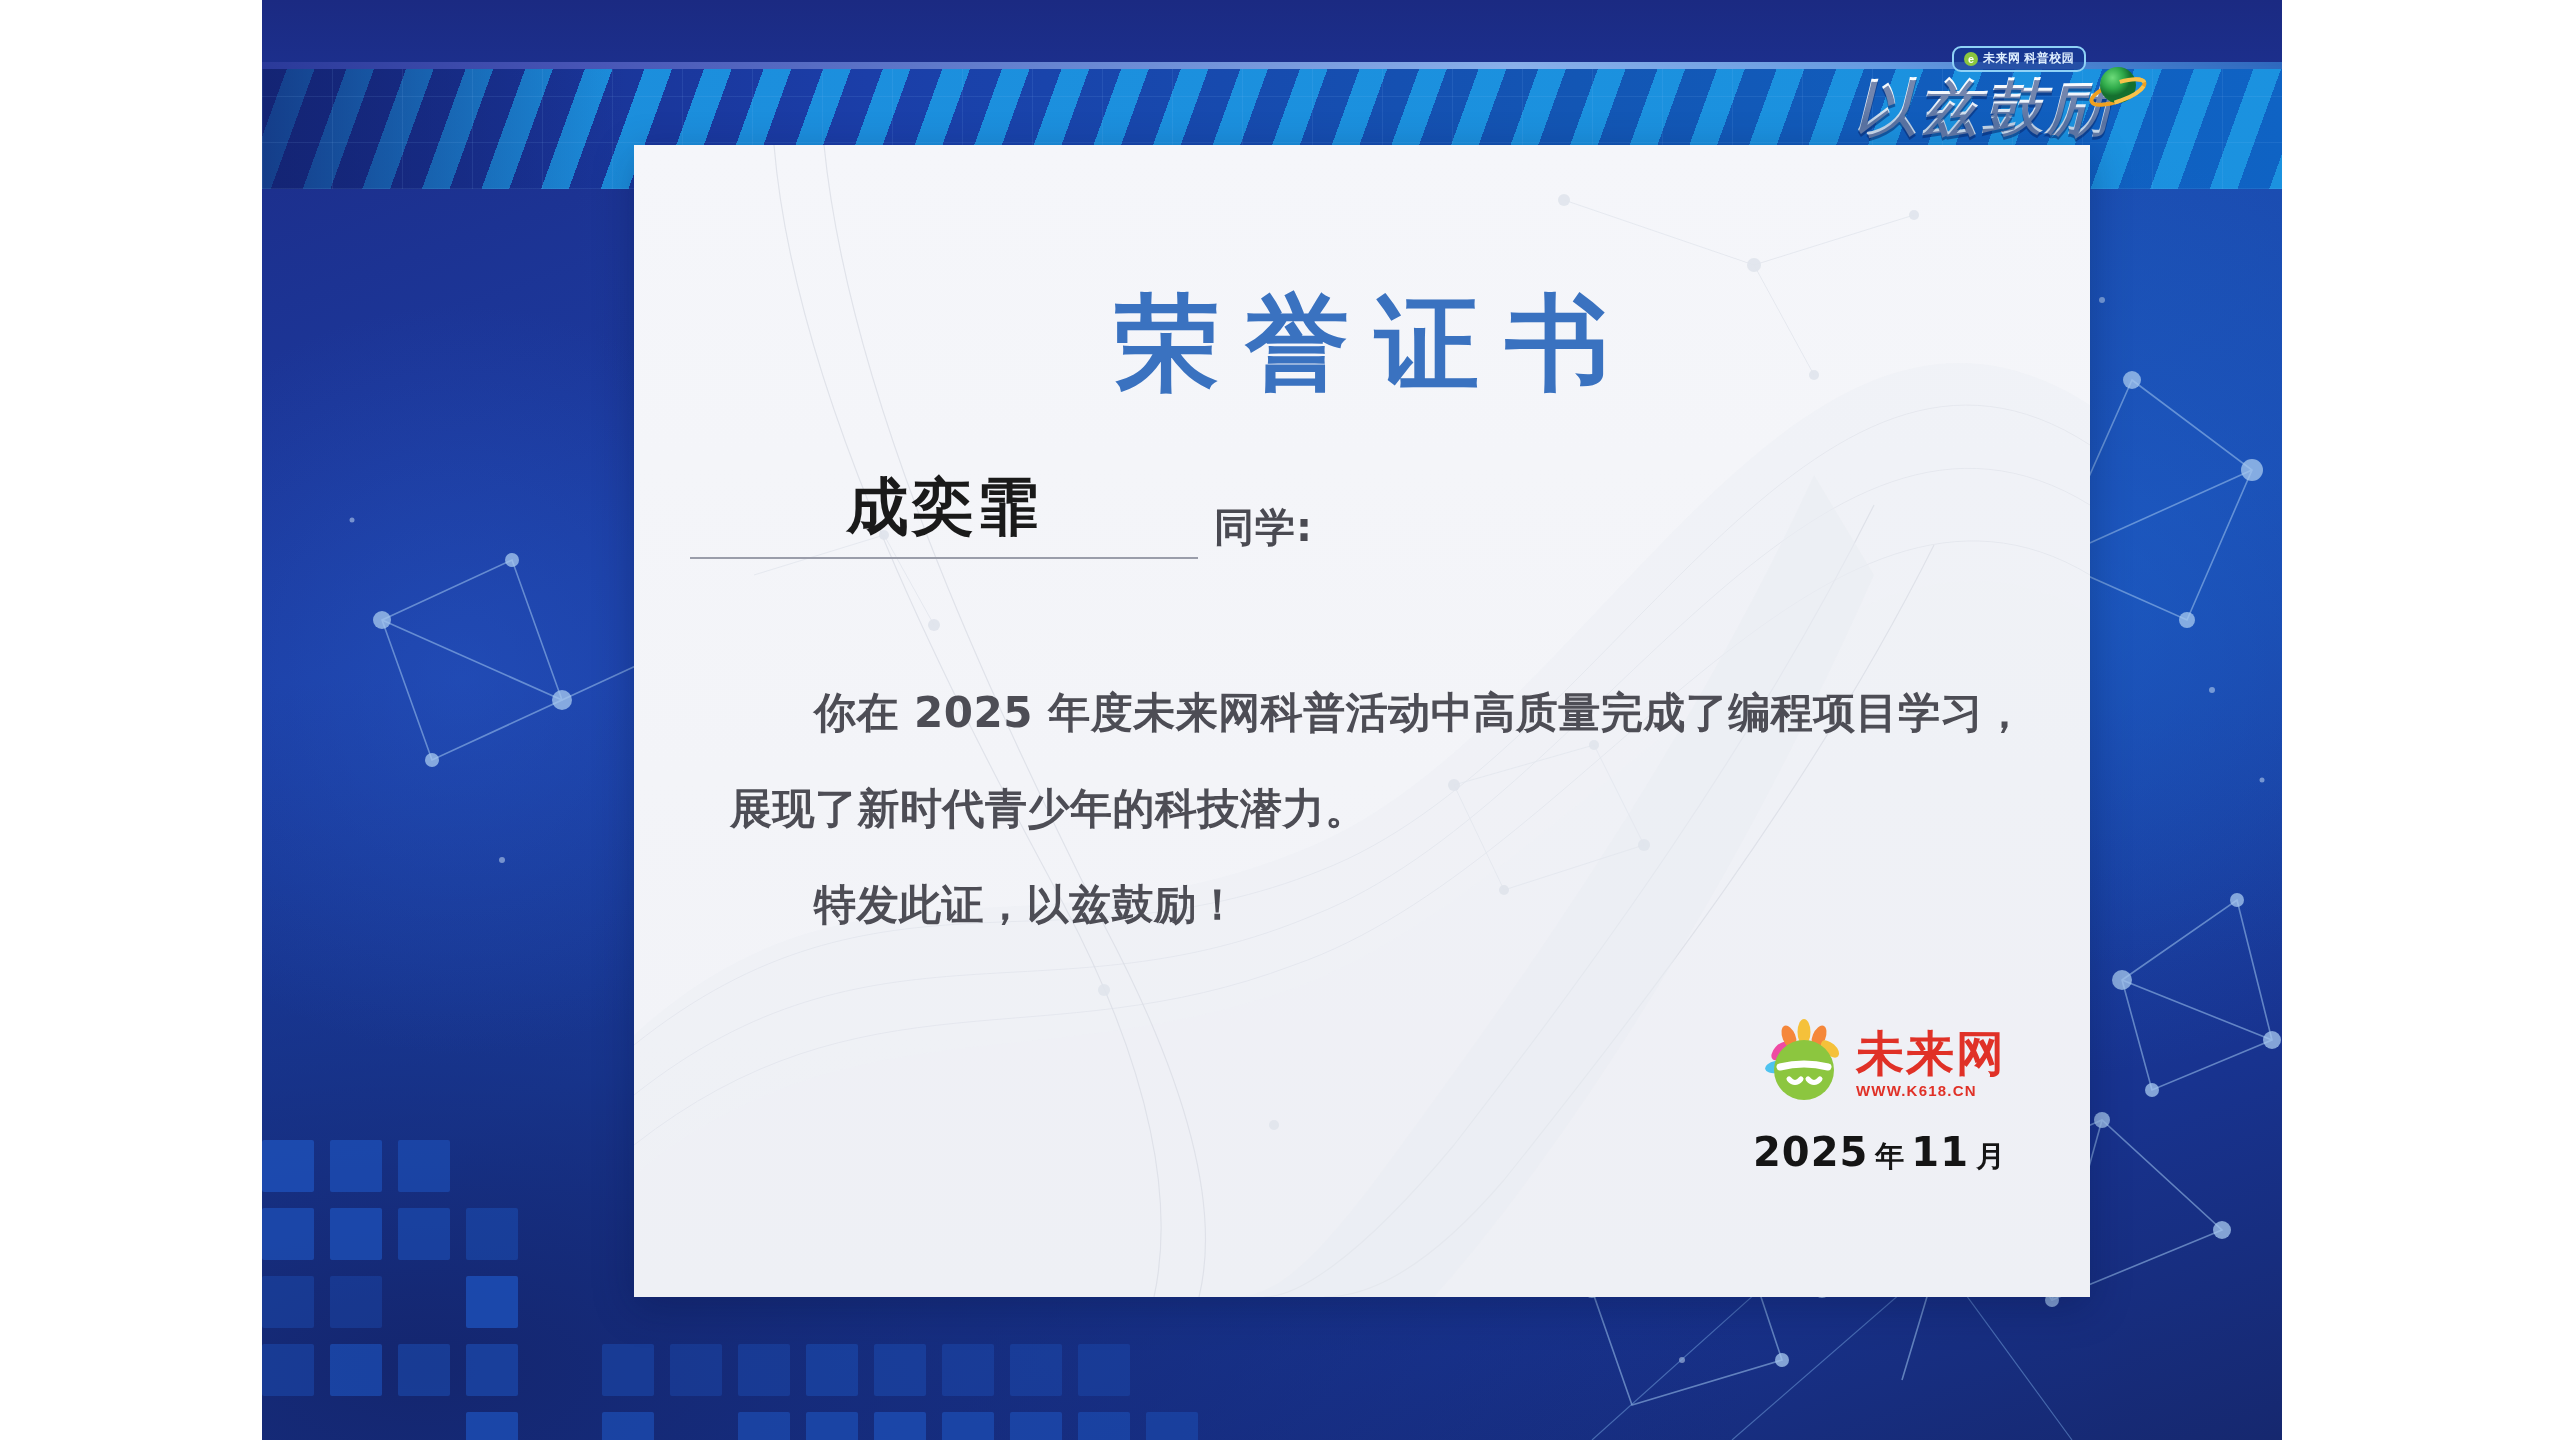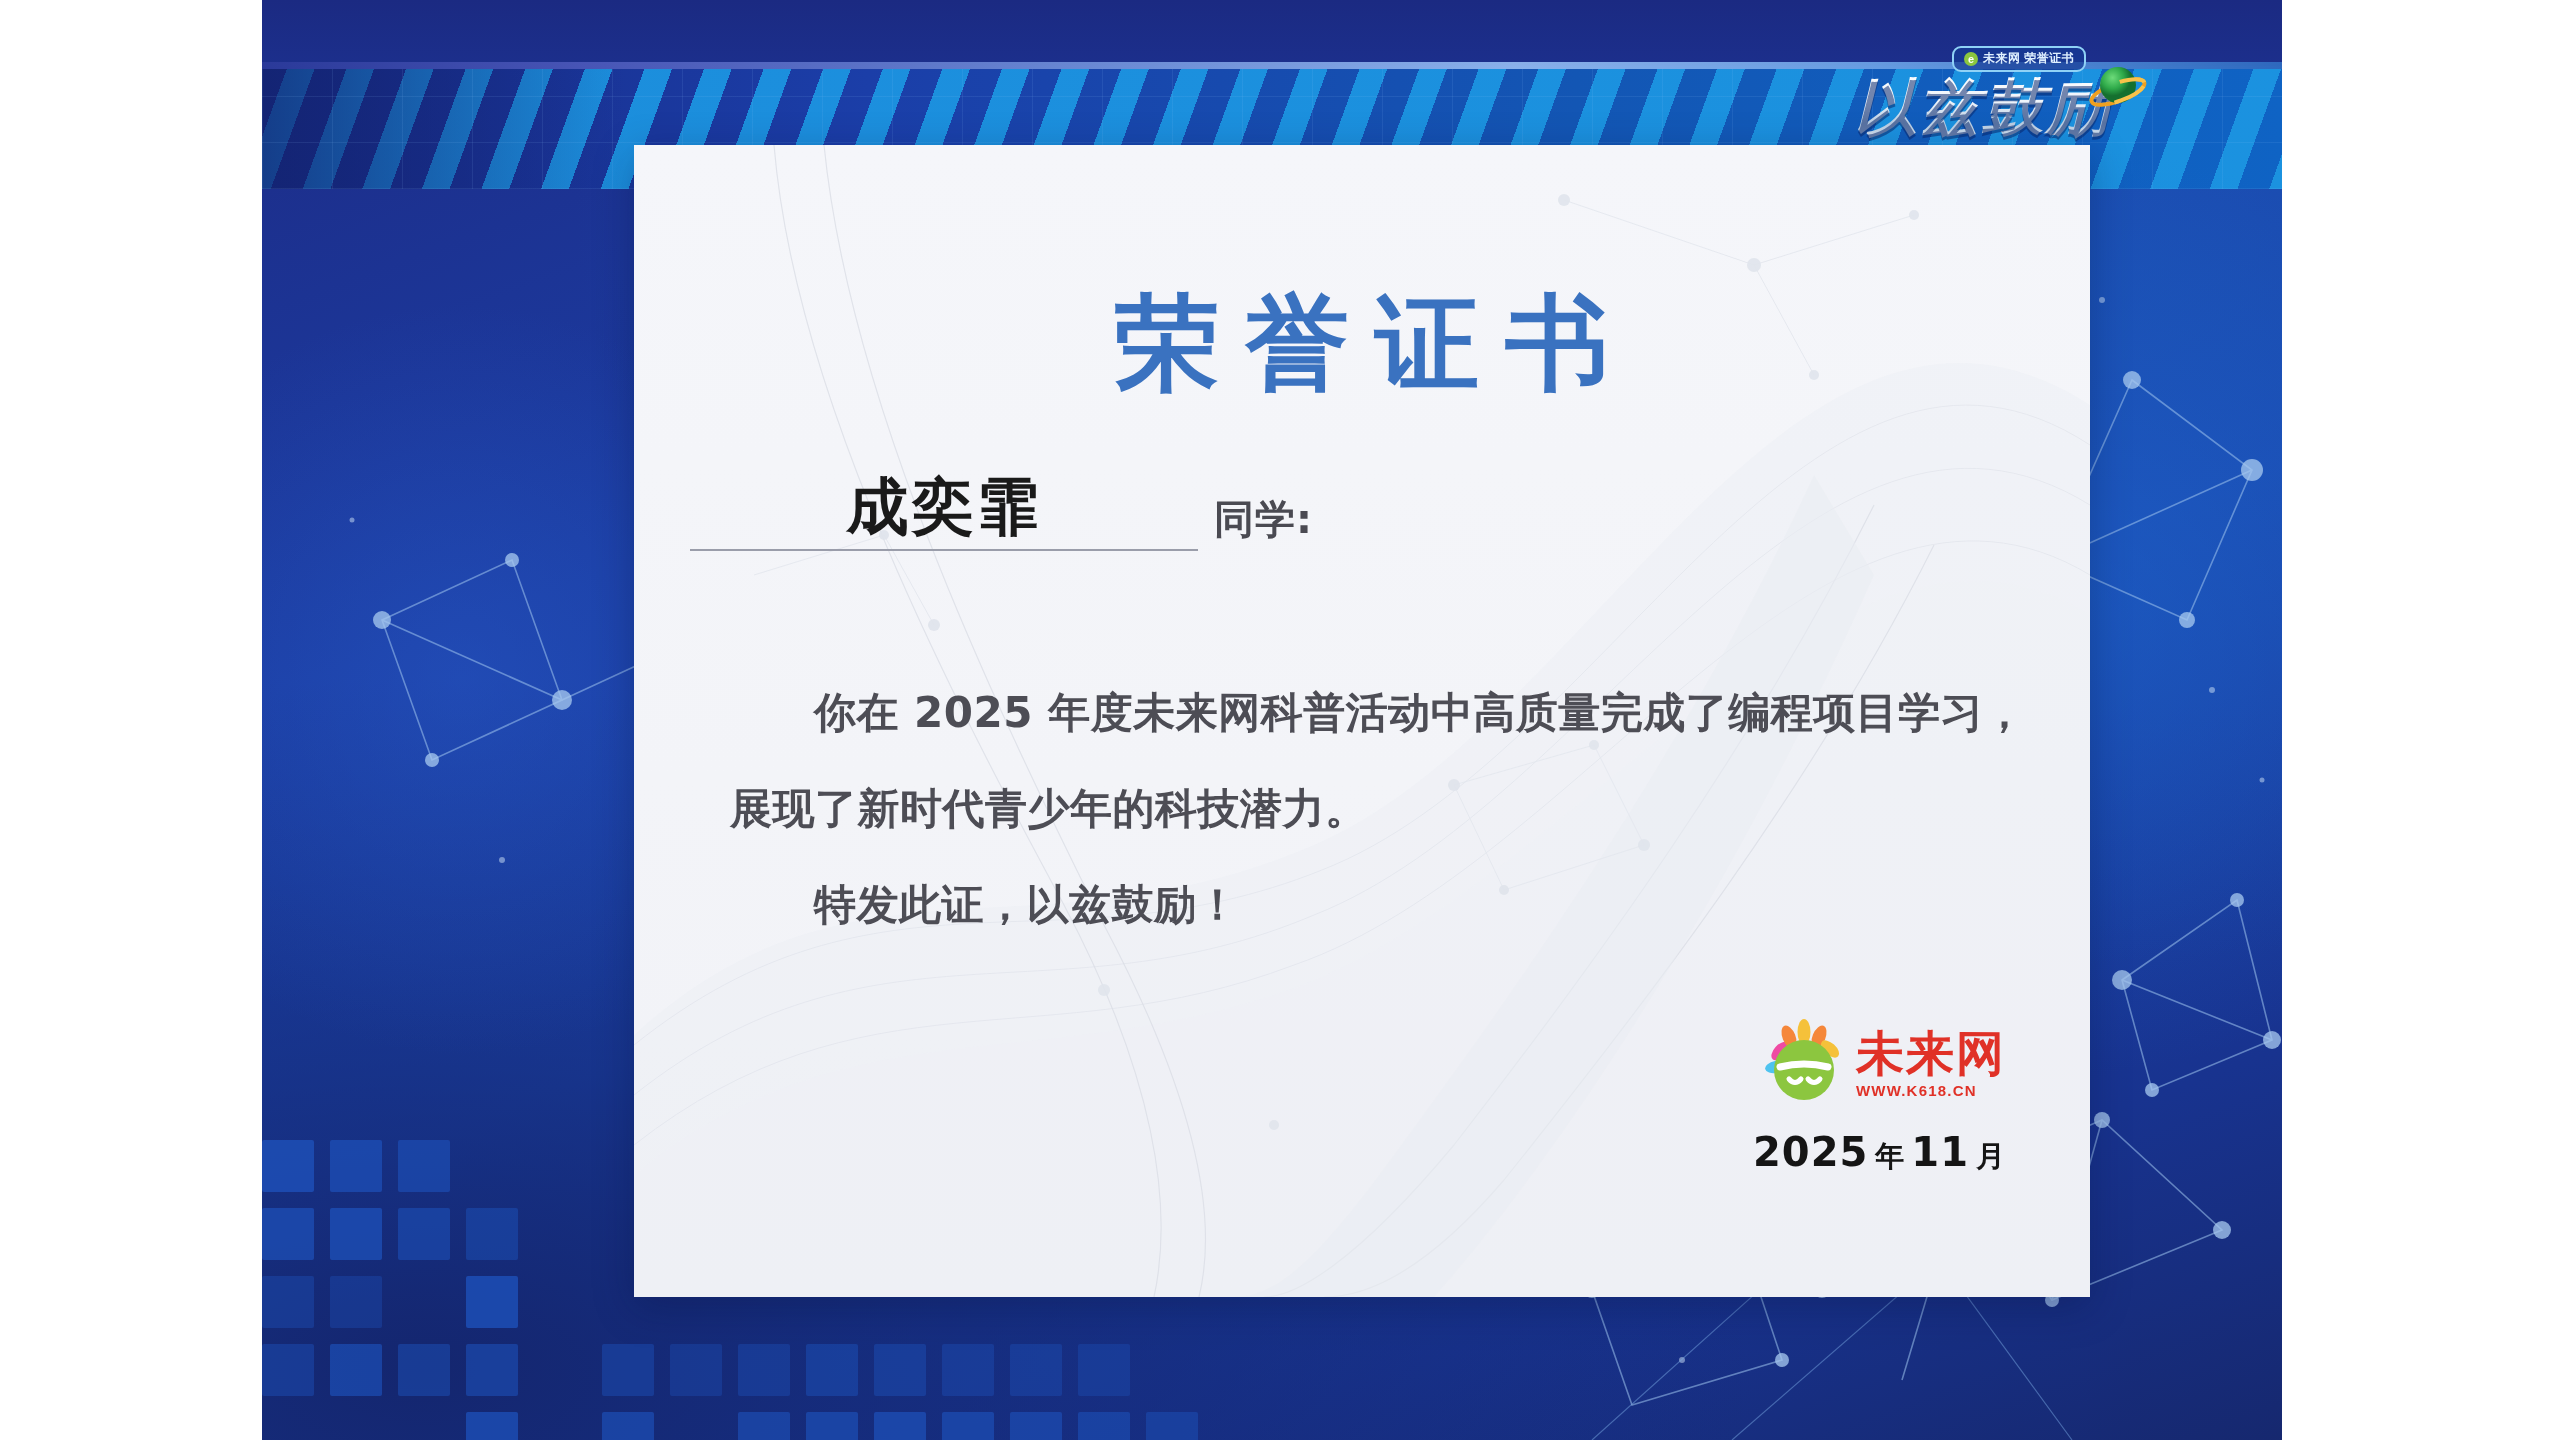--- a/index.html
+++ b/index.html
@@ -206,20 +206,21 @@
   .recipient-row {
     position: absolute;
     left: 56px;
     top: 320px;
     display: flex;
     align-items: flex-end;
   }
   .name-slot {
     position: relative;
     width: 508px;
+    padding-bottom: 8px;
     border-bottom: 2px solid #9a9daa;
     text-align: center;
   }
   .recipient-name {
     font-size: 62px;
     font-weight: bold;
     color: #1a1a1a;
     letter-spacing: 3px;
     font-family: "DejaVu Sans", "Liberation Sans", sans-serif;
   }
@@ -393,21 +394,21 @@
       <div class="sq" style="left:680px; top:292px; width:52px; height:52px; opacity:.8"></div>
       <div class="sq" style="left:748px; top:292px; width:52px; height:52px; opacity:.75"></div>
       <div class="sq" style="left:816px; top:292px; width:52px; height:52px; opacity:.7"></div>
       <div class="sq" style="left:884px; top:292px; width:52px; height:52px; opacity:.6"></div>
 
     </div>
 
     <div id="brand-logo">
       <div class="brand-badge">
         <span class="e-dot">e</span>
-        <span class="badge-txt">未来网 荣誉证书</span>
+        <span class="badge-txt">未来网 科普校园</span>
       </div>
       <div class="brand-main">以兹鼓励</div>
       <svg class="planet" viewBox="0 0 60 60">
         <defs>
           <radialGradient id="pg" cx="35%" cy="30%">
             <stop offset="0%" stop-color="#6ddb7a"></stop>
             <stop offset="60%" stop-color="#2faa4a"></stop>
             <stop offset="100%" stop-color="#15702f"></stop>
           </radialGradient>
         </defs>

